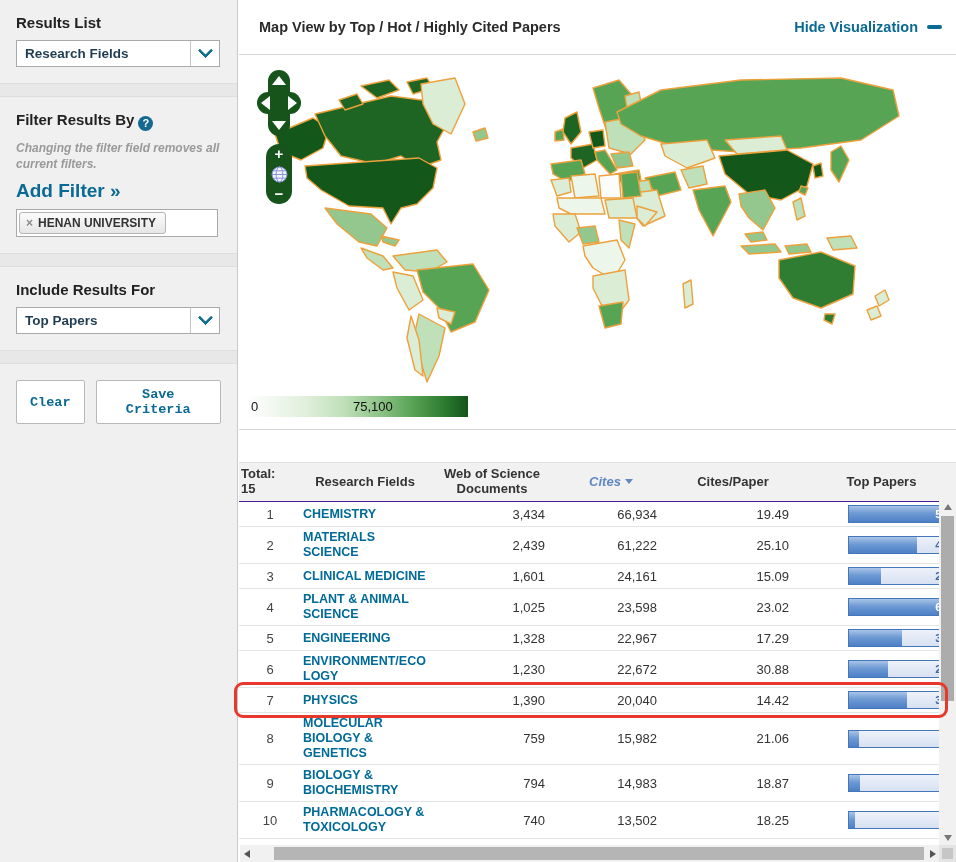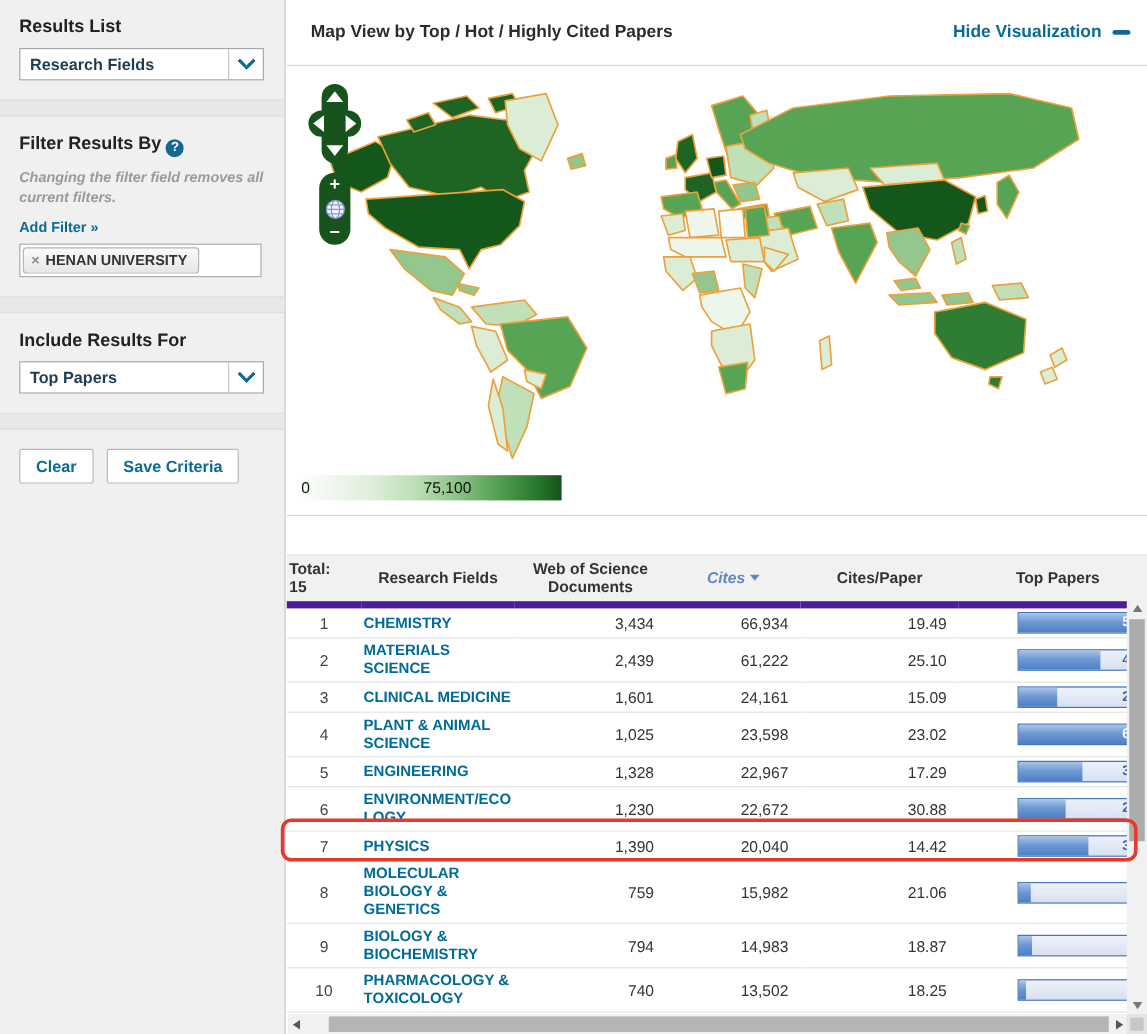--- a/index.html
+++ b/index.html
@@ -10,26 +10,26 @@
   .sidebar{position:absolute;left:0;top:0;width:238px;height:862px;background:#F0F0F0;border-right:1px solid #C9C9C9;box-sizing:border-box;}
   .sb-section{padding:14px 16px 16px 16px;}
   .sb-div{height:12px;background:#E8E8E8;border-top:1px solid #DEDEDE;border-bottom:1px solid #DEDEDE;}
   .sb-h{font-size:15px;font-weight:bold;color:#222;margin:0 0 9px 0;}
   .dropdown{width:204px;height:27px;background:#fff;border:1px solid #A9A9A9;display:flex;align-items:center;box-sizing:border-box;cursor:pointer;}
   .dd-value{flex:1;padding-left:8px;font-size:13.5px;font-weight:bold;color:#1F3D52;white-space:nowrap;overflow:hidden;}
   .dd-btn{width:28px;height:100%;border-left:1px solid #C6C6C6;display:flex;align-items:center;justify-content:center;}
   .chev{display:inline-block;width:8px;height:8px;border-right:3px solid #0E6E96;border-bottom:3px solid #0E6E96;transform:rotate(45deg) translate(-2px,-2px);border-radius:1px;}
   .help-icon{display:inline-block;width:15px;height:15px;border-radius:50%;background:#15688F;color:#fff;font-size:11px;font-weight:bold;text-align:center;line-height:15px;vertical-align:-2px;margin-left:4px;}
   .sb-note{font-size:12px;font-style:italic;color:#9A9A9A;font-weight:bold;line-height:1.35;margin:2px 0 8px 0;}
-  .add-filter{font-size:12px;font-weight:bold;color:#0B6A93;text-decoration:none;display:inline-block;margin-bottom:7px;cursor:pointer;}
+  .add-filter{font-size:19px;font-weight:bold;color:#0B6A93;text-decoration:none;display:inline-block;margin-bottom:7px;cursor:pointer;}
   .tagbox{width:202px;min-height:28px;background:#fff;border:1px solid #A9A9A9;box-sizing:border-box;padding:2px;}
   .tag{display:inline-block;border:1px solid #B5B5B5;border-radius:3px;background:linear-gradient(#FBFBFB,#E6E6E6);padding:3px 9px 3px 6px;font-size:12px;font-weight:bold;color:#333;cursor:default;}
   .tag .x{color:#8A8A8A;font-weight:bold;margin-right:5px;cursor:pointer;}
   .btn-row{display:flex;gap:11px;padding:16px;}
-  .btn{background:#fff;border:1px solid #B9B9B9;border-radius:2px;color:#0B6A93;font-weight:bold;font-size:13.5px;padding:6px 13px;font-family:Liberation Sans, sans-serif;cursor:pointer;}
+  .btn{background:#fff;border:1px solid #B9B9B9;border-radius:2px;color:#0B6A93;font-weight:bold;font-size:13.5px;padding:6px 13px;font-family:Liberation Mono, monospace;cursor:pointer;}
 
   
   main{position:absolute;left:239px;top:0;width:717px;height:862px;background:#fff;}
   .map-header{position:absolute;left:0;top:0;width:100%;height:55px;box-sizing:border-box;border-bottom:1px solid #D8D8D8;display:flex;align-items:center;justify-content:space-between;padding:0 14px 0 20px;}
   .map-title{font-size:14.5px;font-weight:bold;color:#2B2B2B;}
   .hide-link{font-size:14.5px;font-weight:bold;color:#0B6A93;text-decoration:none;display:flex;align-items:center;cursor:pointer;}
   .minus-ic{display:inline-block;width:15px;height:4px;background:#0B6A93;border-radius:2px;margin-left:9px;}
 
   .map-area{position:absolute;left:0;top:56px;width:100%;height:374px;box-sizing:border-box;border-bottom:1px solid #D8D8D8;background:#fff;}
   .world-svg{position:absolute;left:2px;top:0;}
@@ -53,21 +53,21 @@
   .lg-max{position:absolute;left:107px;top:3px;font-size:13px;color:#111;}
 
   
   .report-header{position:absolute;left:0;top:430px;width:100%;height:32px;box-sizing:border-box;display:flex;align-items:center;justify-content:space-between;padding:0 14px 0 20px;background:#fff;}
   .report-title{font-size:14px;font-weight:bold;color:#2B2B2B;}
   .customize-link{font-size:14px;font-weight:bold;color:#0B6A93;text-decoration:none;cursor:pointer;}
 
   
   .table-section{position:absolute;left:0;top:462px;width:701px;}
   table{border-collapse:collapse;width:701px;table-layout:fixed;}
-  thead th{background:#F1F1F1;border-top:1px solid #E2E2E2;border-bottom:6px solid #4c1d95;font-size:13px;font-weight:bold;color:#333;text-align:center;padding:4px 2px;height:30px;vertical-align:middle;line-height:1.15;}
+  thead th{background:#F1F1F1;border-top:1px solid #E2E2E2;border-bottom:1px solid #4c1d95;font-size:13px;font-weight:bold;color:#333;text-align:center;padding:4px 2px;height:30px;vertical-align:middle;line-height:1.15;}
   th.c-total{text-align:left;padding-left:2px;font-size:13px;}
   th.c-cites{color:#6187C2;cursor:pointer;}
   .sort-tri{display:inline-block;width:0;height:0;border-left:4px solid transparent;border-right:4px solid transparent;border-top:5px solid #6187C2;margin-left:4px;vertical-align:2px;}
   .col-rank{width:58px;} .col-field{width:124px;} .col-docs{width:122px;} .col-cites{width:108px;font-style:italic;} .col-cpp{width:128px;} .col-top{width:161px;}
   tbody td{border-bottom:1px solid #E4E4E4;font-size:13px;color:#333;padding:3px 2px;vertical-align:middle;background:#fff;}
   td.t-rank{text-align:center;color:#444;}
   td.t-field a{color:#006A99;font-weight:bold;font-size:12.5px;line-height:15px;text-decoration:none;overflow-wrap:anywhere;display:block;cursor:pointer;}
   td.t-num{text-align:right;padding-right:10px;}
   td.t-bar{padding-right:12px;}
   .tp-bar{position:relative;width:104px;height:18px;border:1px solid #4377B9;background:linear-gradient(#EDF1FA,#D8E1F2);margin-left:auto;box-sizing:border-box;}

